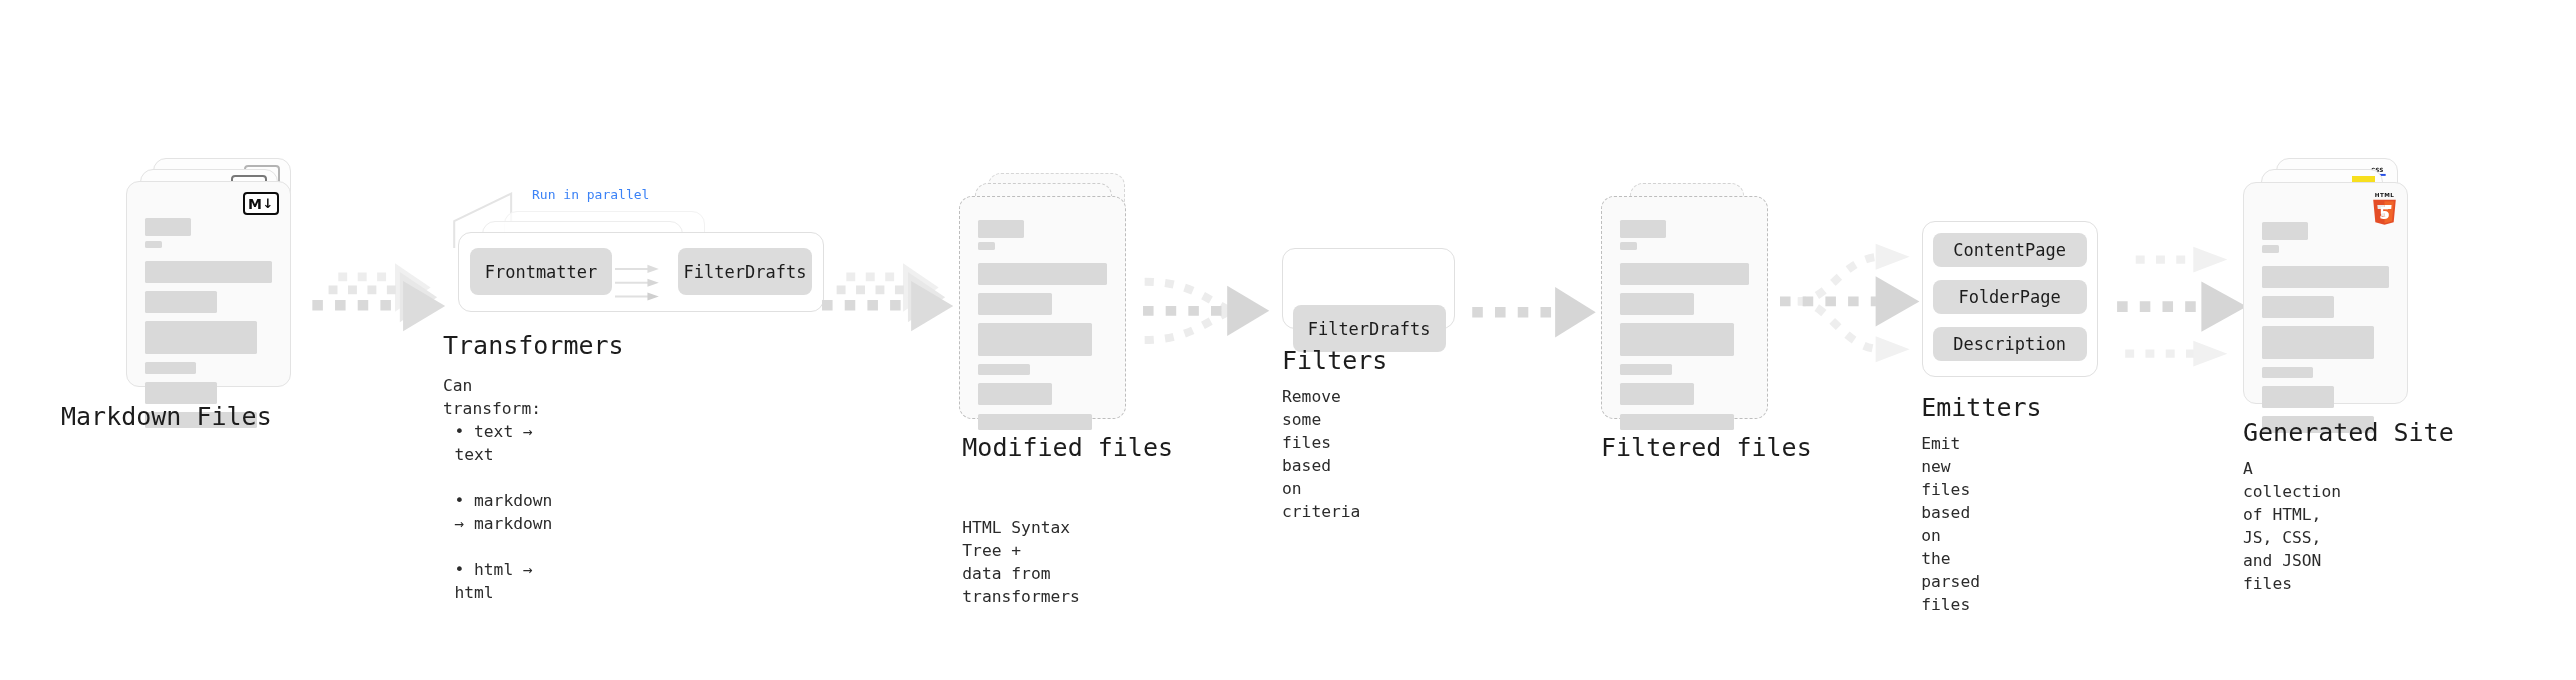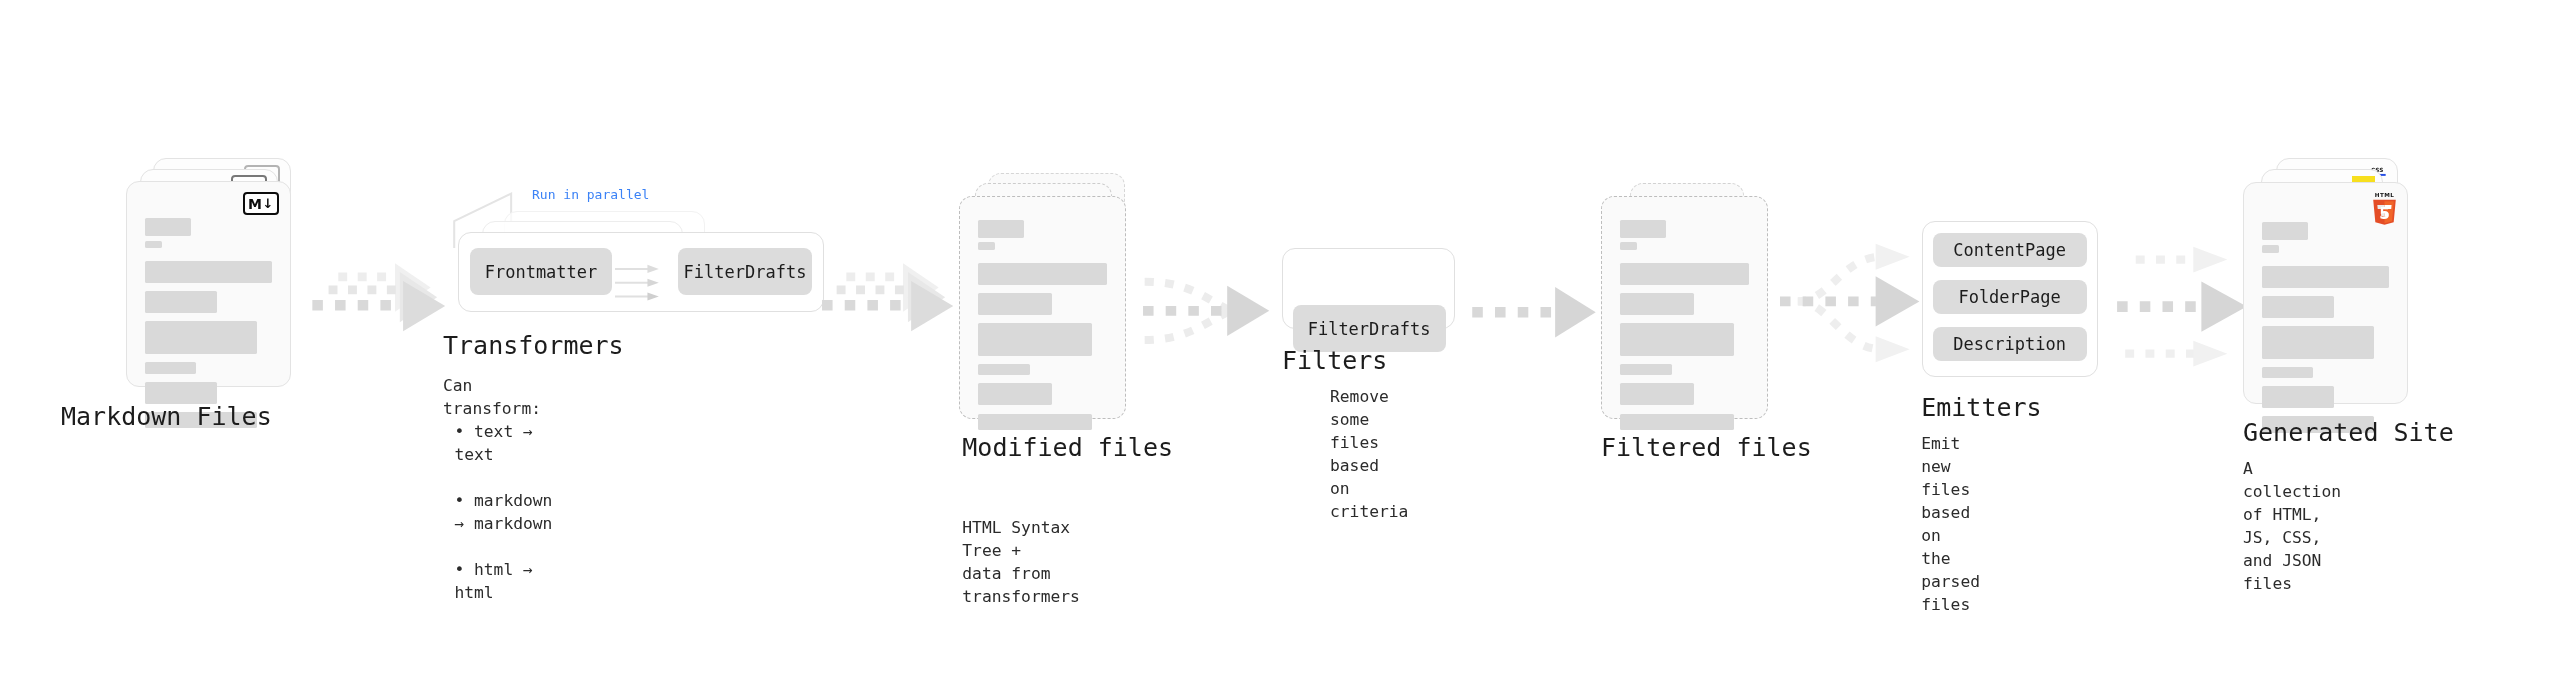--- a/index.html
+++ b/index.html
@@ -289,21 +289,21 @@
       <line x1="6" y1="48" x2="116" y2="48"></line>
     </g>
     <polygon points="110,17 162,48 110,79" fill="#d6d6d6"></polygon>
   </svg>
 
   <div class="abs" style="left:1282px; top:248px;">
     <div class="group-box" style="left:0px; top:0px; width:173px; height:81px;"></div>
     <div class="pill" style="left:10.6px; top:18px; width:153px; height:47px;margin-top:39px;">FilterDrafts</div>
 
     <div class="stage-title abs" style="left:0px; top:98px;">Filters</div>
-    <div class="stage-desc abs" style="left:0px; top:137px;margin-left:48px;">Remove some files based
+    <div class="stage-desc abs" style="left:0px; top:137px;">Remove some files based
 on criteria</div>
   </div>
 
   <svg class="abs" style="left:1469px; top:283px;" width="130" height="61" viewBox="0 0 160 75">
     <g stroke="#d8d8d8" stroke-width="13" stroke-dasharray="13 15" fill="none">
       <line x1="4" y1="36" x2="112" y2="36"></line>
     </g>
     <polygon points="106,5 156,36 106,67" fill="#d6d6d6"></polygon>
   </svg>
 

